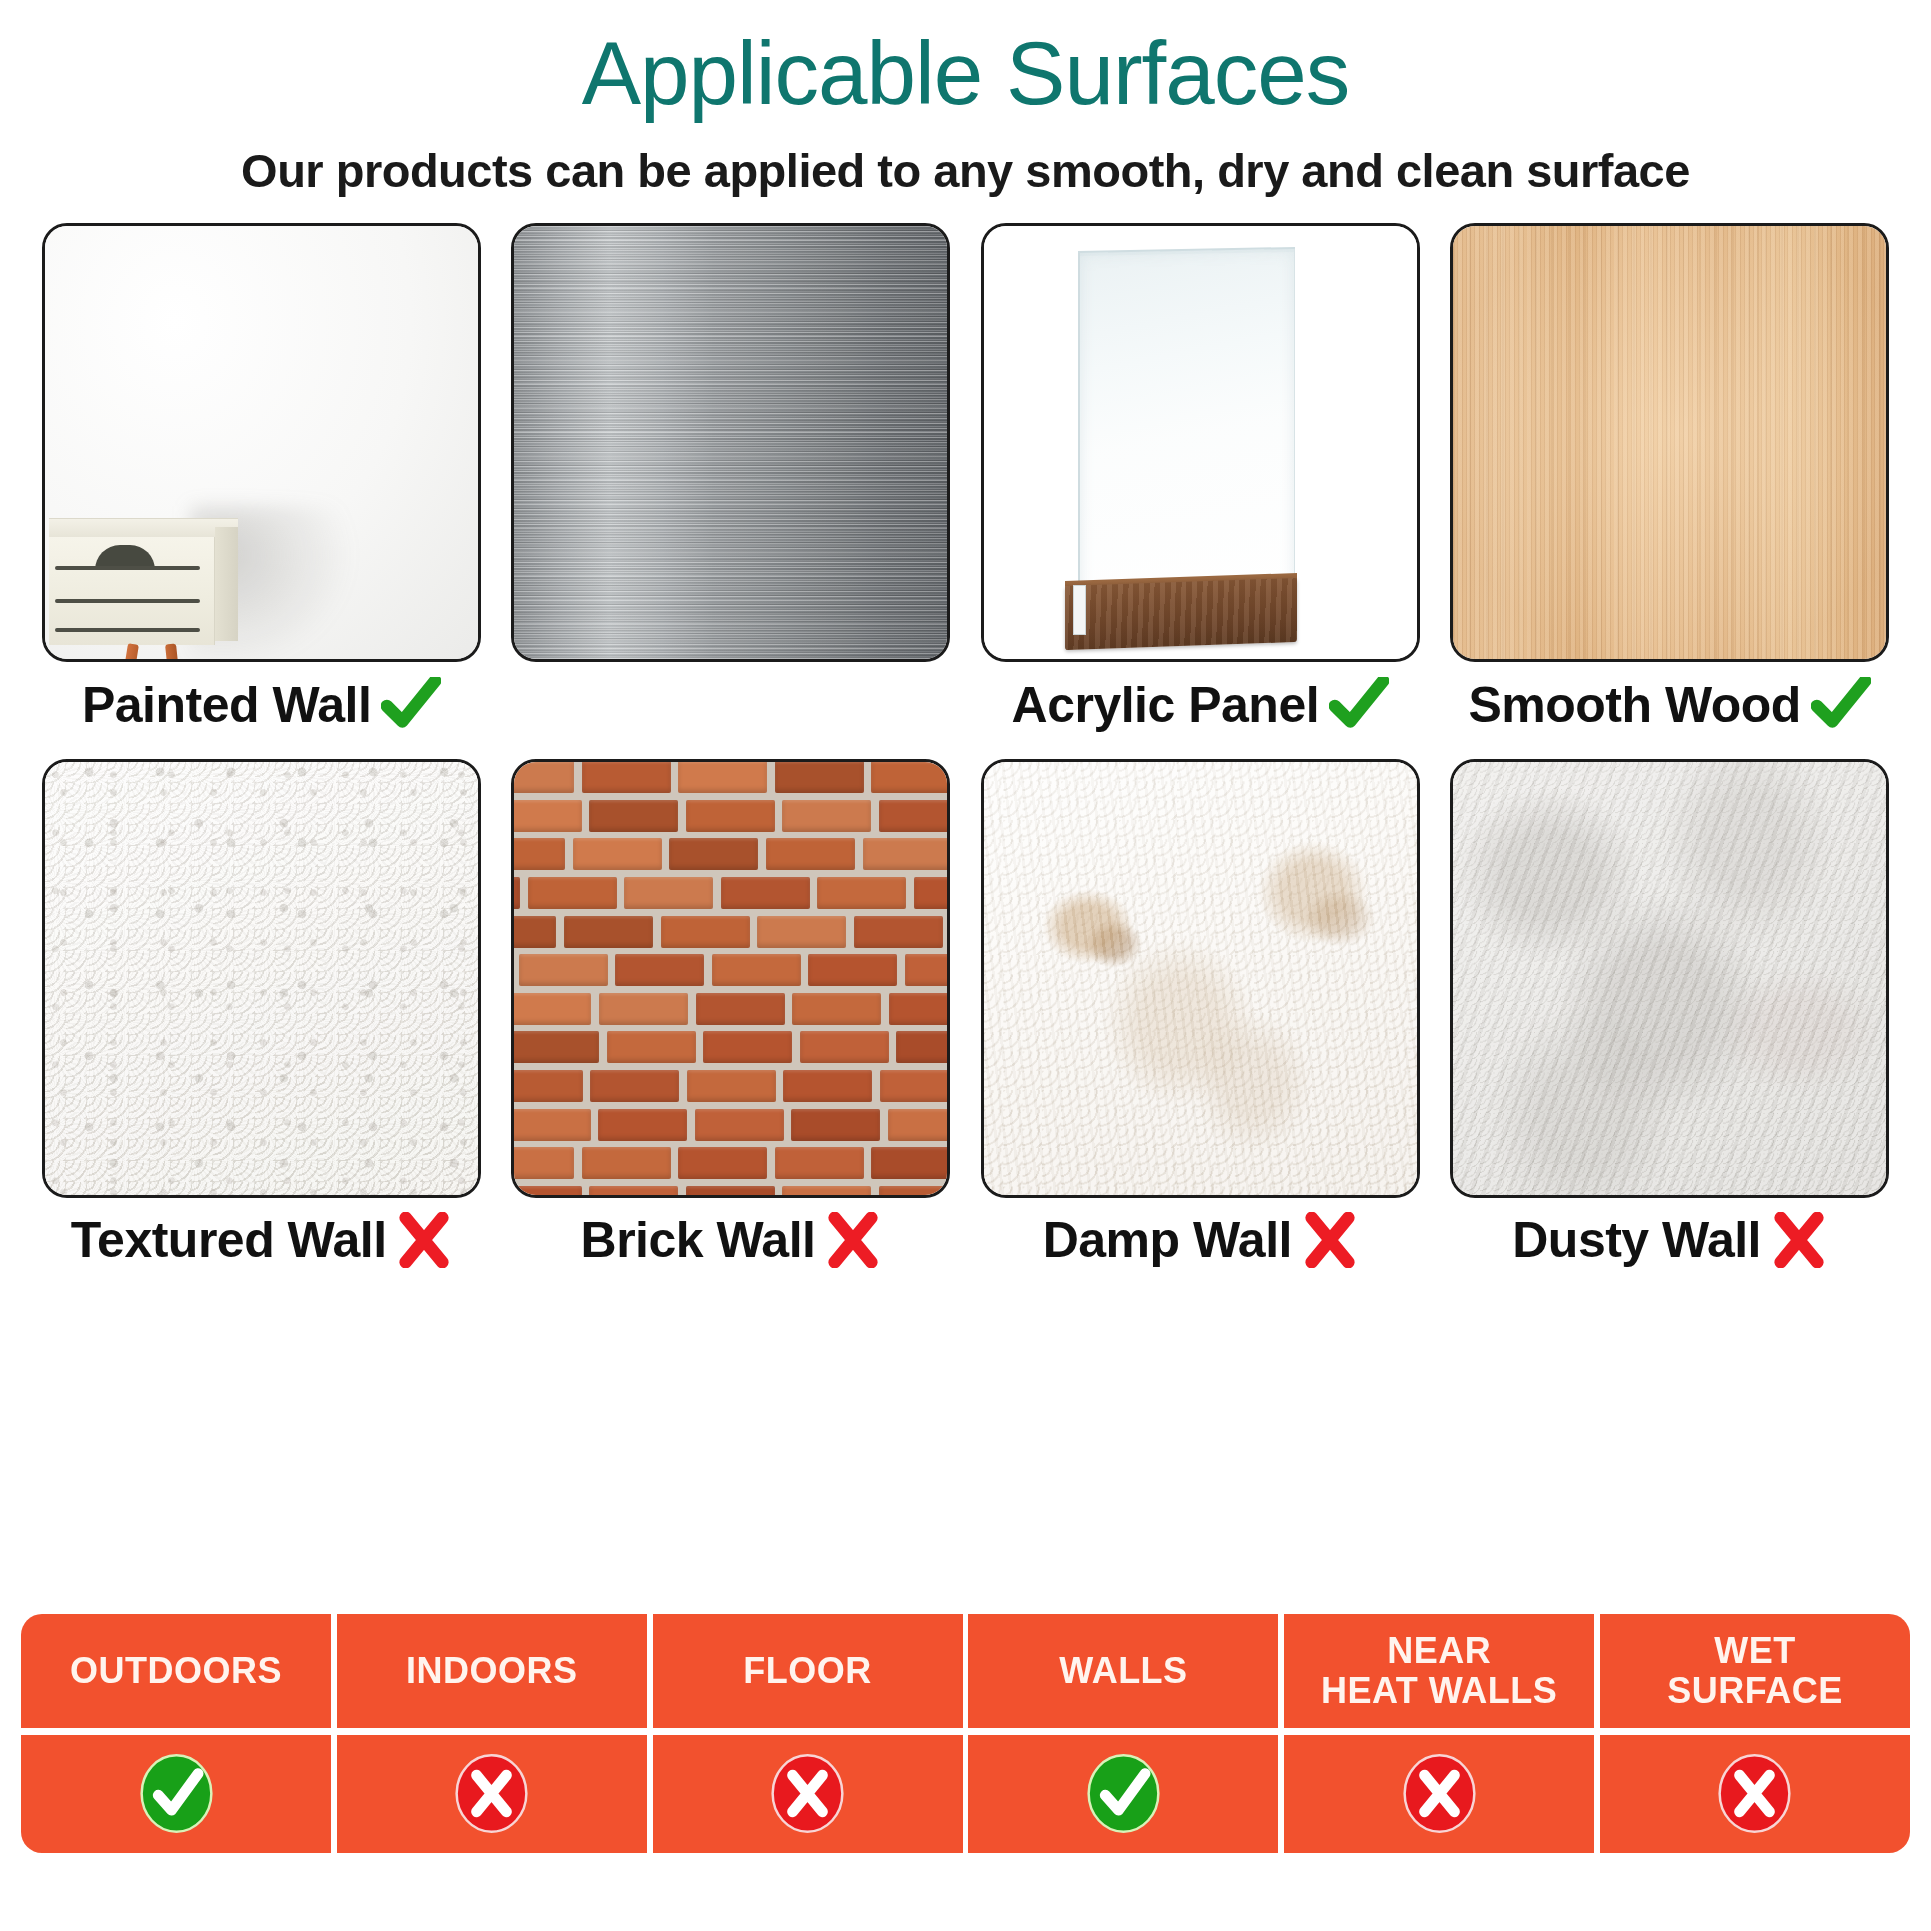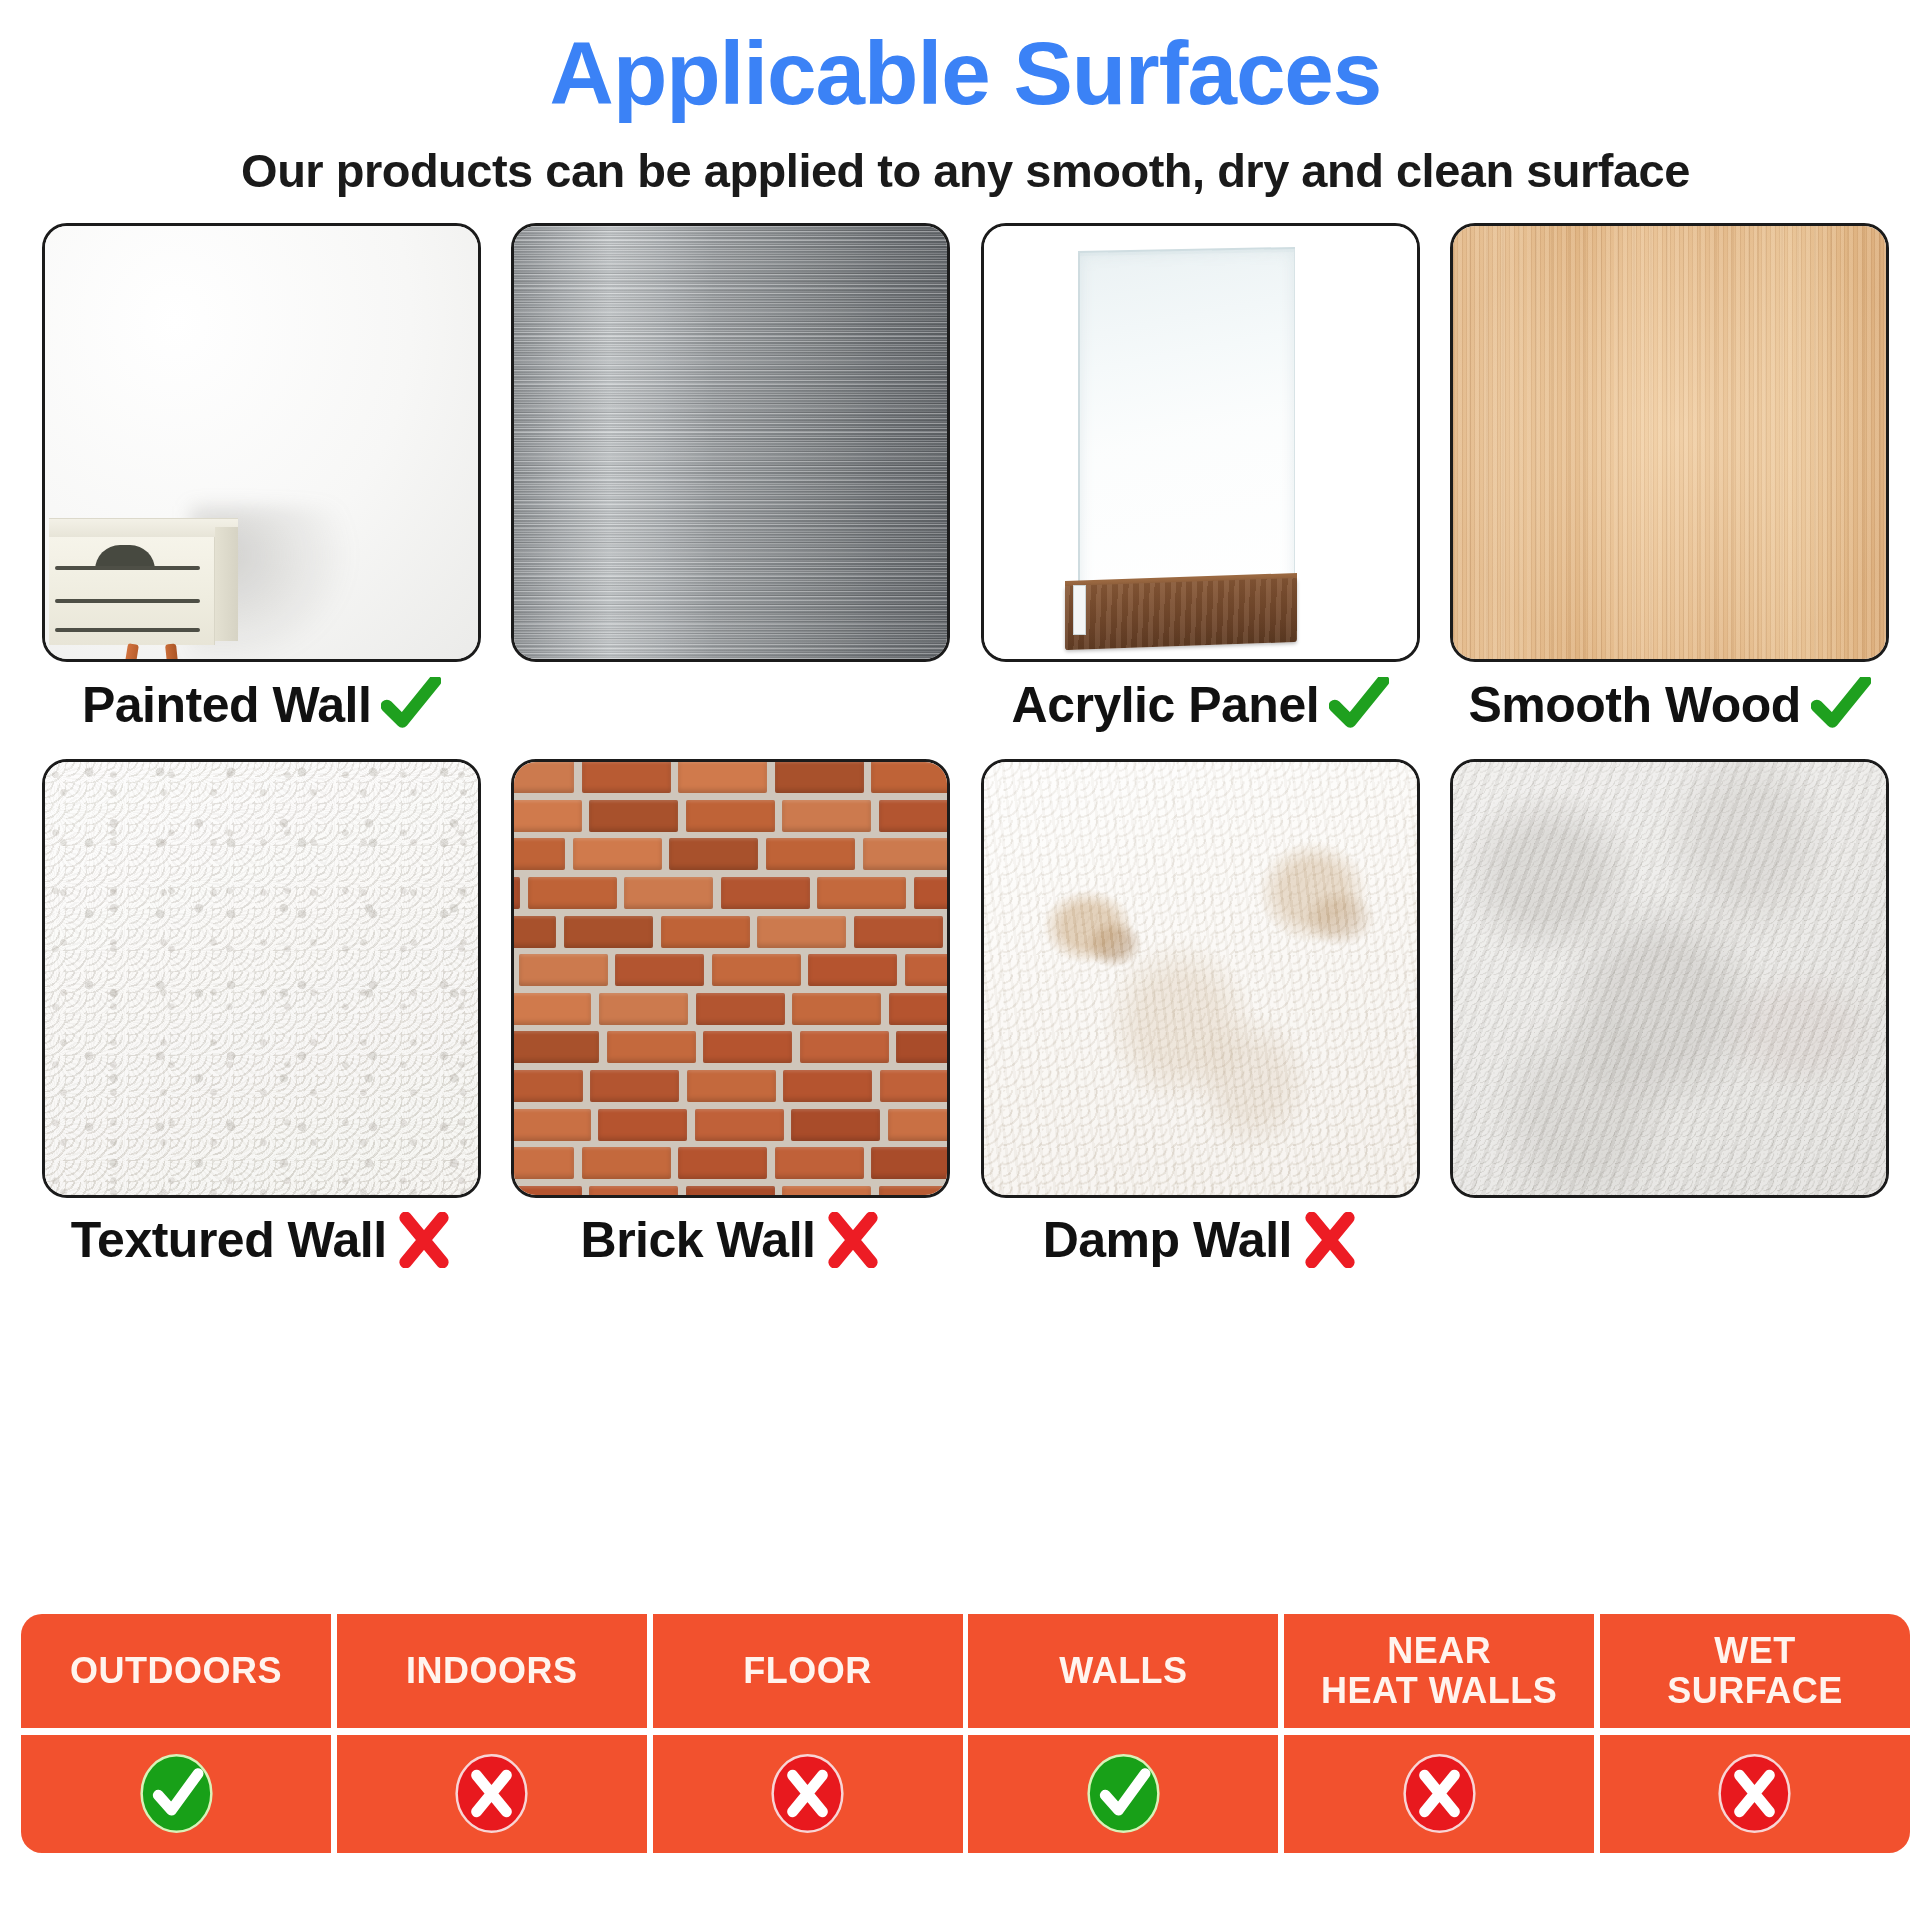--- a/index.html
+++ b/index.html
@@ -16,22 +16,22 @@
     position: relative;
     width: 1931px;
     height: 1931px;
     background: #ffffff;
   }
 
   
   .title {
     text-align: center;
     font-size: 89px;
-    font-weight: 700;
-    color: #3b82f6;
+    font-weight: 400;
+    color: #0f766e;
     letter-spacing: -1px;
     line-height: 1.05;
     padding-top: 27px;
   }
   .subtitle {
     text-align: center;
     font-size: 47px;
     font-weight: 600;
     color: #1a1a1a;
     letter-spacing: -0.5px;
@@ -517,20 +517,28 @@
               <path d="M10 6 L48 52 M48 6 L10 52" stroke="#ED1C24" stroke-width="13" fill="none" stroke-linecap="round"></path>
             </svg>
         </span>
       </div>
     </div>
 
     <div class="tile-cell">
       <div class="tile">
         <div class="tex-dusty"></div>
       </div>
+      <div class="tile-label">
+        <span>Dusty Wall</span>
+        <span class="mark">
+          <svg width="56" height="56" viewBox="0 0 58 58">
+              <path d="M10 6 L48 52 M48 6 L10 52" stroke="#ED1C24" stroke-width="13" fill="none" stroke-linecap="round"></path>
+            </svg>
+        </span>
+      </div>
     </div>
 
   </div>
 
   <div class="matrix">
     <div class="matrix-row head" id="matrixHead">
         <div class="mcell">
           <span class="txt">OUTDOORS</span>
         </div>
         <div class="mcell">

